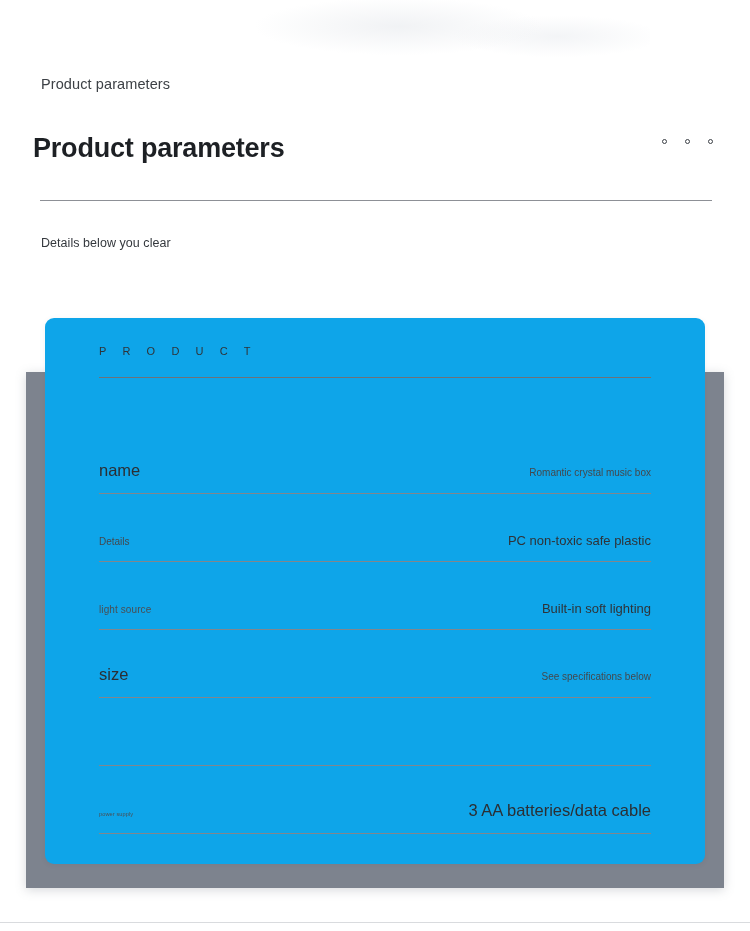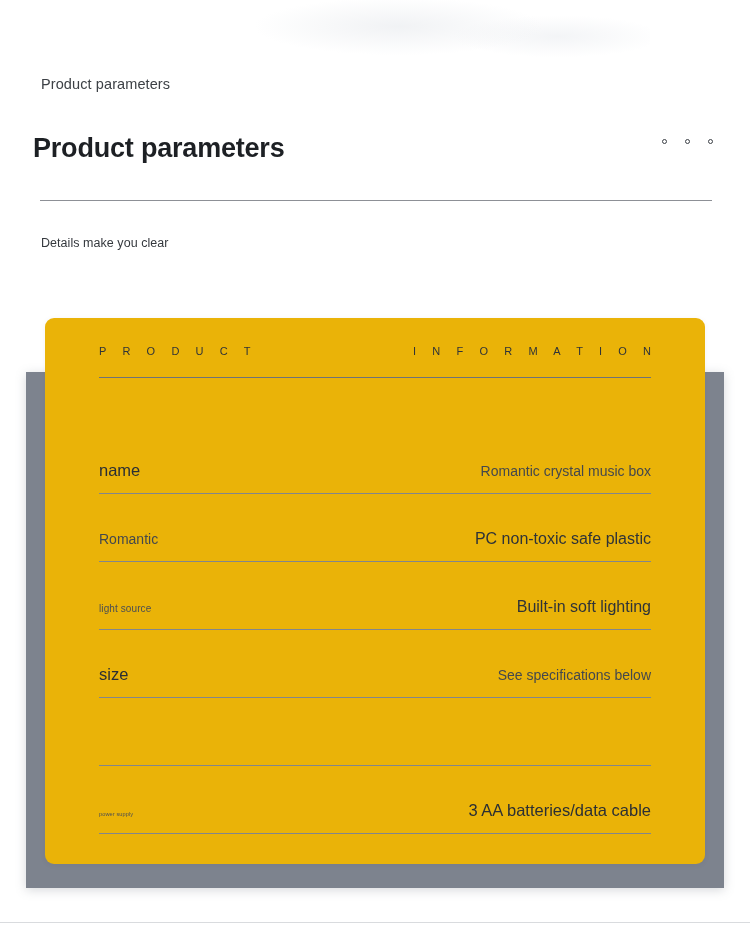--- a/index.html
+++ b/index.html
@@ -106,21 +106,21 @@
     box-shadow: 0 2px 10px rgba(120,126,137,0.30);
   }
 
   
   .card {
     position: absolute;
     left: 45px;
     top: 318px;
     width: 660px;
     height: 546px;
-    background: #eab308;
+    background: #0ea5e9;
     border-radius: 9px;
     box-shadow: 0 1px 6px rgba(0,0,0,0.05);
     overflow: hidden;
   }
 
   .card-inner {
     position: absolute;
     left: 54px;
     top: 0;
     width: 552px;
@@ -186,23 +186,23 @@
     background: #82868c;
   }
   .row-label,
   .row-value {
     white-space: nowrap;
     color: #34383d;
   }
 
   
   .sz-xl { font-size: 16.5px; color: #2b2f34; }
-  .sz-lg { font-size: 16px; color: #2f3338; }
+  .sz-lg { font-size: 13px; color: #2f3338; }
   .sz-md { font-size: 12.8px; color: #3a3e43; }
-  .sz-sm { font-size: 14px;  color: #44484d; }
+  .sz-sm { font-size: 10px;  color: #44484d; }
   .sz-xs { font-size: 10px; color: #4a4e53; letter-spacing: 0.1px; }
   .sz-xxs{ font-size: 5.6px; color: #4a4e53; letter-spacing: 0.1px; }
 
   
   .bottom-rule {
     position: absolute;
     left: 0;
     top: 922px;
     width: 750px;
     height: 1px;
@@ -221,45 +221,44 @@
   <h1 class="page-title">Product parameters</h1>
 
   <div class="dots">
     <span class="dot"></span>
     <span class="dot"></span>
     <span class="dot"></span>
   </div>
 
   <div class="rule"></div>
 
-  <div class="subnote">Details make you clear</div>
+  <div class="subnote">Details below you clear</div>
 </div>
 
 <div class="backdrop"></div>
 
 <div class="card">
   <div class="card-inner">
 
     <div class="card-head">
       <span class="ci-left">P R O D U C T</span>
-      <span class="ci-right">I N F O R M A T I O N</span>
     </div>
     <div class="head-line"></div>
 
     <div class="rows" id="spec-rows">
         <div class="row">
           <div class="row-content">
             <span class="row-label sz-xl">name</span>
             <span class="row-value sz-sm">Romantic crystal music box</span>
           </div>
           <div class="row-line"></div>
         </div>
         <div class="row">
           <div class="row-content">
-            <span class="row-label sz-sm">Romantic</span>
+            <span class="row-label sz-sm">Details</span>
             <span class="row-value sz-lg">PC non-toxic safe plastic</span>
           </div>
           <div class="row-line"></div>
         </div>
         <div class="row">
           <div class="row-content">
             <span class="row-label sz-xs">light source</span>
             <span class="row-value sz-lg">Built-in soft lighting</span>
           </div>
           <div class="row-line"></div>

